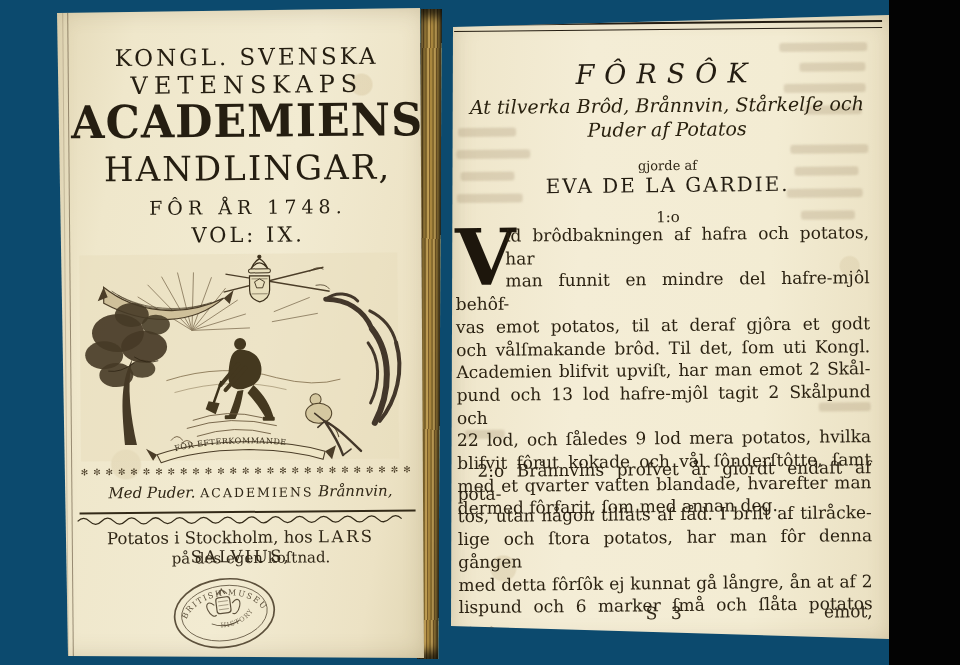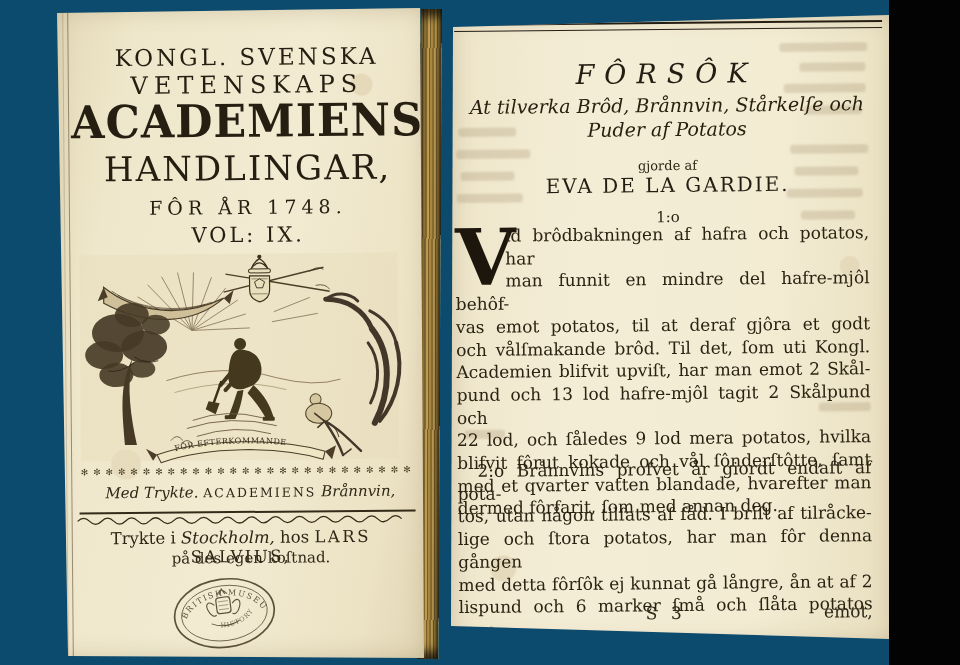--- a/index.html
+++ b/index.html
@@ -25,21 +25,21 @@
   .t5{top:190px;font-size:19px;letter-spacing:5px;}
   .t6{top:217px;font-size:21px;letter-spacing:3px;}
   .vignette{position:absolute;left:24px;top:246px;}
   .ornament{position:absolute;left:10px;right:0;top:460px;text-align:center;
     font-family:"DejaVu Sans","Liberation Sans",sans-serif;font-size:9px;letter-spacing:1px;color:#473a24;}
   .privilege{position:absolute;left:22px;right:4px;top:477px;text-align:center;font-size:15px;font-style:italic;}
   .privilege .smallcaps{font-style:normal;font-size:12.5px;letter-spacing:2px;text-transform:uppercase;}
   .rule-straight{position:absolute;left:28px;right:16px;top:505px;height:1.5px;background:#332a18;}
   .rule-wavy{position:absolute;left:24px;top:509px;}
   .imprint1{position:absolute;left:6px;right:8px;top:522px;text-align:center;font-size:16.5px;}
-  .imprint1 .place{font-style:italic;}
+  .imprint1 .place{}
   .imprint1 .printer{letter-spacing:2.5px;}
   .imprint2{position:absolute;left:22px;right:4px;top:543px;text-align:center;font-size:15px;}
   .stamp{position:absolute;left:116px;top:566px;transform:rotate(-7deg);opacity:.85;}
   
   .fore-edge{position:absolute;left:419px;top:9px;width:21px;height:650px;transform:rotate(.3deg);
     background:repeating-linear-gradient(90deg,#c7a458 0 2px,#7d5f2a 2px 3px,#ad8b40 3px 5px,#8f7233 5px 7px);
     box-shadow:inset 0 8px 10px rgba(0,0,0,.7),inset 0 -8px 10px rgba(0,0,0,.7);}
   
   .right-page{left:450px;top:14px;width:444px;height:630px;
     clip-path:polygon(3px 13px,442px 1px,439px 625px,1px 612px);
@@ -179,28 +179,28 @@
           <path d="M82,202 L71,196 L78,208 Z M250,200 L261,194 L257,208 Z" fill="#4b3d28"></path>
           <path id="bnr" d="M88,202 C132,188 202,188 246,200" fill="none"></path>
           <text font-size="8" letter-spacing="0.5" fill="#352b18">
             <textPath href="#bnr" startOffset="8%">FÖR EFTERKOMMANDE</textPath>
           </text>
         </g>
       </svg>
 
       <div class="ornament">✻ ✼ ✻ ✼ ✻ ✼ ✻ ✼ ✻ ✼ ✻ ✼ ✻ ✼ ✻ ✼ ✻ ✼ ✻ ✼ ✻ ✼ ✻ ✼ ✻ ✼ ✻</div>
 
-      <div class="privilege"><span>Med Trykte. </span><span class="smallcaps">Academiens</span><span> Brånnvin,</span></div>
+      <div class="privilege"><span>Med Puder. </span><span class="smallcaps">Academiens</span><span> Brånnvin,</span></div>
 
       <div class="rule-straight"></div>
       <svg class="rule-wavy" width="332" height="10" viewBox="0 0 332 10">
         <path d="M2,5 q6,-6 12,0 t12,0 t12,0 t12,0 t12,0 t12,0 t12,0 t12,0 t12,0 t12,0 t12,0 t12,0 t12,0 t12,0 t12,0 t12,0 t12,0 t12,0 t12,0 t12,0 t12,0 t12,0 t12,0 t12,0 t12,0 t12,0 t12,0" fill="none" stroke="#332a18" stroke-width="1.2"></path>
       </svg>
 
-      <div class="imprint1"><span>Trykte i </span><span class="place">Stockholm,</span><span> hos </span><span class="printer">LARS SALVIUS,</span></div>
+      <div class="imprint1"><span>Potatos i </span><span class="place">Stockholm,</span><span> hos </span><span class="printer">LARS SALVIUS,</span></div>
       <div class="imprint2">på des egen koſtnad.</div>
 
       <svg class="stamp" width="112" height="82" viewBox="0 0 112 82">
         <ellipse cx="56" cy="41" rx="50" ry="34" fill="none" stroke="#443723" stroke-width="1.7"></ellipse>
         <ellipse cx="56" cy="41" rx="43" ry="27.5" fill="none" stroke="#443723" stroke-width="0.8"></ellipse>
         <path id="st-top" d="M16,46 A41,29 0 0 1 96,46" fill="none"></path>
         <path id="st-bot" d="M26,40 A32,23 0 0 0 86,40" fill="none"></path>
         <text font-size="8" letter-spacing="1.5" fill="#443723">
           <textPath href="#st-top" startOffset="4%">BRITISH MUSEUM</textPath>
         </text>

